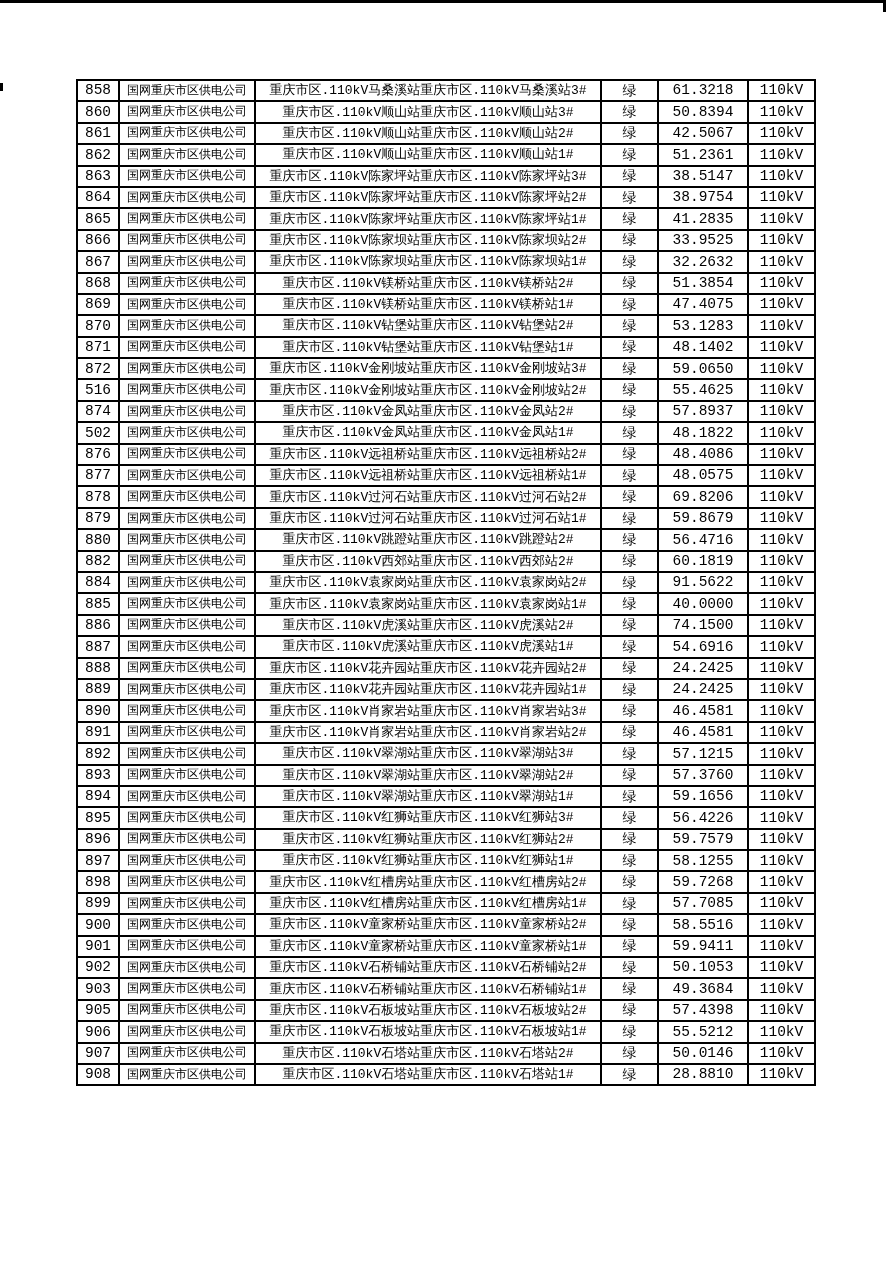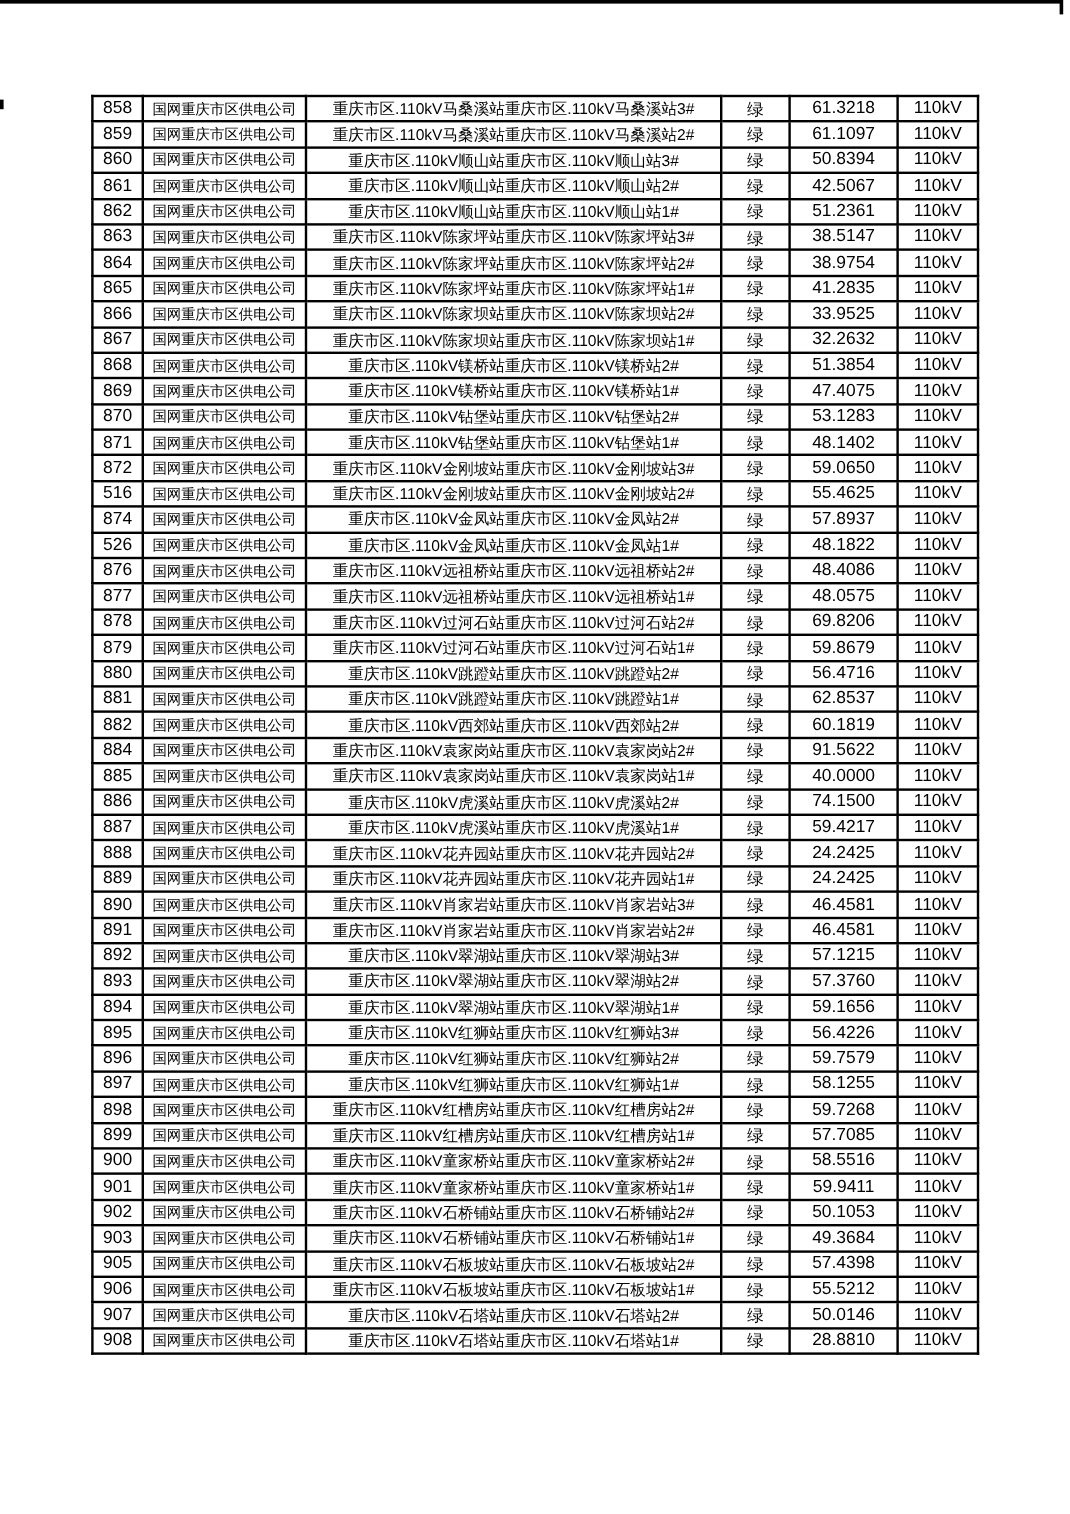--- a/index.html
+++ b/index.html
@@ -2,21 +2,21 @@
 <html><head>
 <meta charset="utf-8">
 <style>
   html, body { margin: 0; padding: 0; background: #e8e8e8; }
   .page {
     position: relative;
     width: 892px;
     height: 1262px;
     background: #ffffff;
     overflow: hidden;
-    font-family: Liberation Sans, sans-serif;
+    font-family: Liberation Mono, monospace;
     color: #000000;
   }
   .top-rule {
     position: absolute;
     left: 0; top: 0;
     width: 885px; height: 3px;
     background: #000000;
   }
   .top-rule-nub {
     position: absolute;
@@ -78,28 +78,20 @@
     <tbody>
         <tr>
           <td class="c0">858</td>
           <td class="c1">国网重庆市区供电公司</td>
           <td class="c2">重庆市区.110kV马桑溪站重庆市区.110kV马桑溪站3#</td>
           <td class="c3">绿</td>
           <td class="c4">61.3218</td>
           <td class="c5">110kV</td>
         </tr>
         <tr>
-          <td class="c0">859</td>
-          <td class="c1">国网重庆市区供电公司</td>
-          <td class="c2">重庆市区.110kV马桑溪站重庆市区.110kV马桑溪站2#</td>
-          <td class="c3">绿</td>
-          <td class="c4">61.1097</td>
-          <td class="c5">110kV</td>
-        </tr>
-        <tr>
           <td class="c0">860</td>
           <td class="c1">国网重庆市区供电公司</td>
           <td class="c2">重庆市区.110kV顺山站重庆市区.110kV顺山站3#</td>
           <td class="c3">绿</td>
           <td class="c4">50.8394</td>
           <td class="c5">110kV</td>
         </tr>
         <tr>
           <td class="c0">861</td>
           <td class="c1">国网重庆市区供电公司</td>
@@ -206,21 +198,21 @@
         </tr>
         <tr>
           <td class="c0">874</td>
           <td class="c1">国网重庆市区供电公司</td>
           <td class="c2">重庆市区.110kV金凤站重庆市区.110kV金凤站2#</td>
           <td class="c3">绿</td>
           <td class="c4">57.8937</td>
           <td class="c5">110kV</td>
         </tr>
         <tr>
-          <td class="c0">526</td>
+          <td class="c0">502</td>
           <td class="c1">国网重庆市区供电公司</td>
           <td class="c2">重庆市区.110kV金凤站重庆市区.110kV金凤站1#</td>
           <td class="c3">绿</td>
           <td class="c4">48.1822</td>
           <td class="c5">110kV</td>
         </tr>
         <tr>
           <td class="c0">876</td>
           <td class="c1">国网重庆市区供电公司</td>
           <td class="c2">重庆市区.110kV远祖桥站重庆市区.110kV远祖桥站2#</td>
@@ -254,28 +246,20 @@
         </tr>
         <tr>
           <td class="c0">880</td>
           <td class="c1">国网重庆市区供电公司</td>
           <td class="c2">重庆市区.110kV跳蹬站重庆市区.110kV跳蹬站2#</td>
           <td class="c3">绿</td>
           <td class="c4">56.4716</td>
           <td class="c5">110kV</td>
         </tr>
         <tr>
-          <td class="c0">881</td>
-          <td class="c1">国网重庆市区供电公司</td>
-          <td class="c2">重庆市区.110kV跳蹬站重庆市区.110kV跳蹬站1#</td>
-          <td class="c3">绿</td>
-          <td class="c4">62.8537</td>
-          <td class="c5">110kV</td>
-        </tr>
-        <tr>
           <td class="c0">882</td>
           <td class="c1">国网重庆市区供电公司</td>
           <td class="c2">重庆市区.110kV西郊站重庆市区.110kV西郊站2#</td>
           <td class="c3">绿</td>
           <td class="c4">60.1819</td>
           <td class="c5">110kV</td>
         </tr>
         <tr>
           <td class="c0">884</td>
           <td class="c1">国网重庆市区供电公司</td>
@@ -298,21 +282,21 @@
           <td class="c2">重庆市区.110kV虎溪站重庆市区.110kV虎溪站2#</td>
           <td class="c3">绿</td>
           <td class="c4">74.1500</td>
           <td class="c5">110kV</td>
         </tr>
         <tr>
           <td class="c0">887</td>
           <td class="c1">国网重庆市区供电公司</td>
           <td class="c2">重庆市区.110kV虎溪站重庆市区.110kV虎溪站1#</td>
           <td class="c3">绿</td>
-          <td class="c4">59.4217</td>
+          <td class="c4">54.6916</td>
           <td class="c5">110kV</td>
         </tr>
         <tr>
           <td class="c0">888</td>
           <td class="c1">国网重庆市区供电公司</td>
           <td class="c2">重庆市区.110kV花卉园站重庆市区.110kV花卉园站2#</td>
           <td class="c3">绿</td>
           <td class="c4">24.2425</td>
           <td class="c5">110kV</td>
         </tr>

